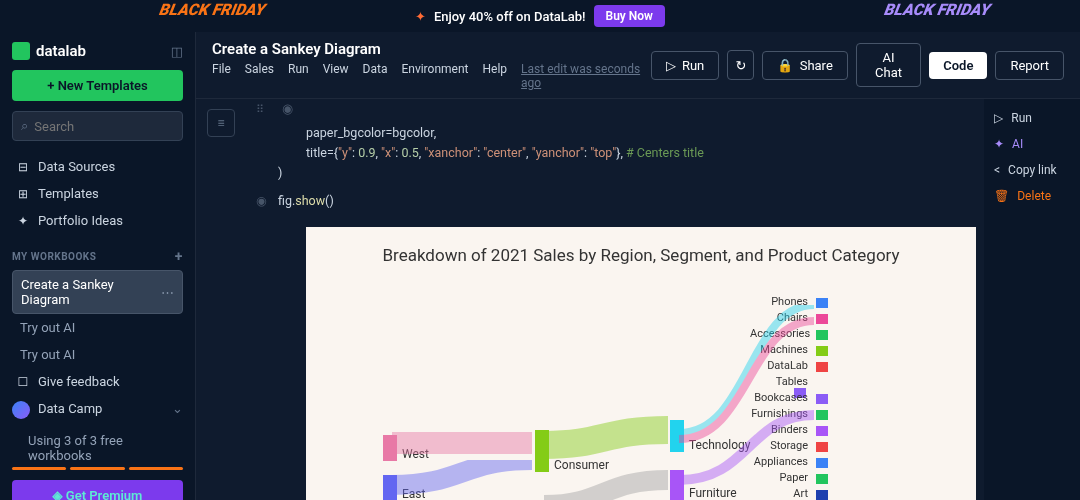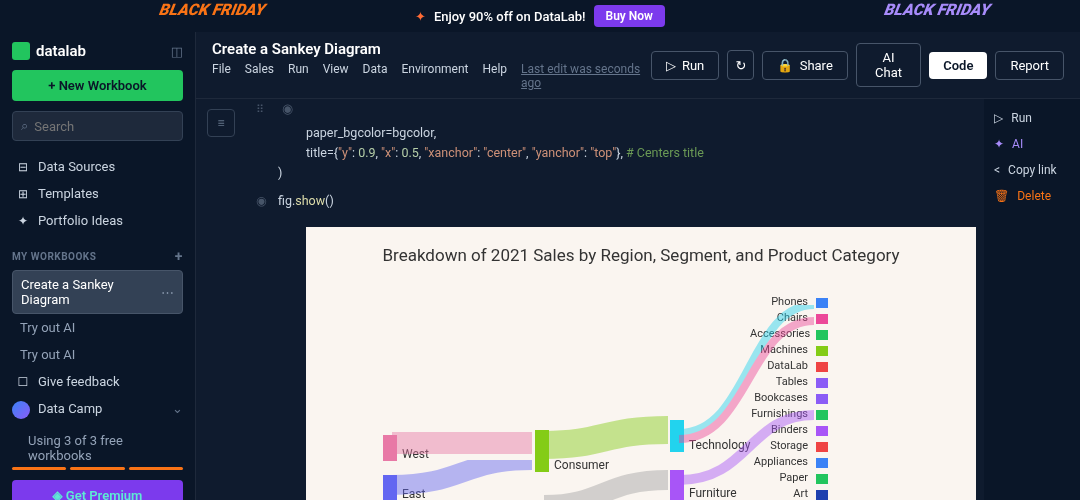--- a/index.html
+++ b/index.html
@@ -75,34 +75,34 @@
 .rp-item.ai{color:#a78bfa}
 .rp-item.del{color:#f97316}
 </style>
 </head>
 <body>
 
 <div class="promo">
   <div class="promo-banner" style="left:160px;color:#f97316">BLACK FRIDAY</div>
   <div class="promo-banner" style="right:90px;color:#a78bfa">BLACK FRIDAY</div>
   <span class="spark">✦</span>
-  <span class="promo-text">Enjoy 90% off on DataLab!</span>
+  <span class="promo-text">Enjoy 40% off on DataLab!</span>
   <button class="buy-btn">Buy Now</button>
 </div>
 
 <div class="app">
   <aside class="sidebar">
     <div class="logo-row">
       <div class="logo">
         <span class="logo-mark"></span>
         <span>datalab</span>
       </div>
       <span class="collapse-icon">◫</span>
     </div>
-    <button class="new-wb">+  New Workbook</button>
+    <button class="new-wb">+  New Templates</button>
     <div class="search">
       <span>⌕</span>
       <input placeholder="Search" style="">
     </div>
     <div class="nav-item">
         <span class="nav-icon">⊟</span>
         <span>Data Sources</span>
       </div>
     <div class="nav-item">
         <span class="nav-icon">⊞</span>
@@ -236,21 +236,21 @@
                   <span class="bar" style="background:#22c55e"></span>
                 </div>
                 <div class="node cat" style="top: 38px;">
                   <span class="lbl">Machines</span>
                   <span class="bar" style="background:#84cc16"></span>
                 </div>
                 <div class="node cat" style="top: 54px;">
                   <span class="lbl">DataLab</span>
                   <span class="bar" style="background:#ef4444"></span>
                 </div>
-                <div class="node cat" style="top: 70px;">
+                <div class="node cat" style="top: 70px; flex-direction: column;">
                   <span class="lbl">Tables</span>
                   <span class="bar" style="background:#8b5cf6"></span>
                 </div>
                 <div class="node cat" style="top: 86px;">
                   <span class="lbl">Bookcases</span>
                   <span class="bar" style="background:#8b5cf6"></span>
                 </div>
                 <div class="node cat" style="top: 102px;">
                   <span class="lbl">Furnishings</span>
                   <span class="bar" style="background:#22c55e"></span>

